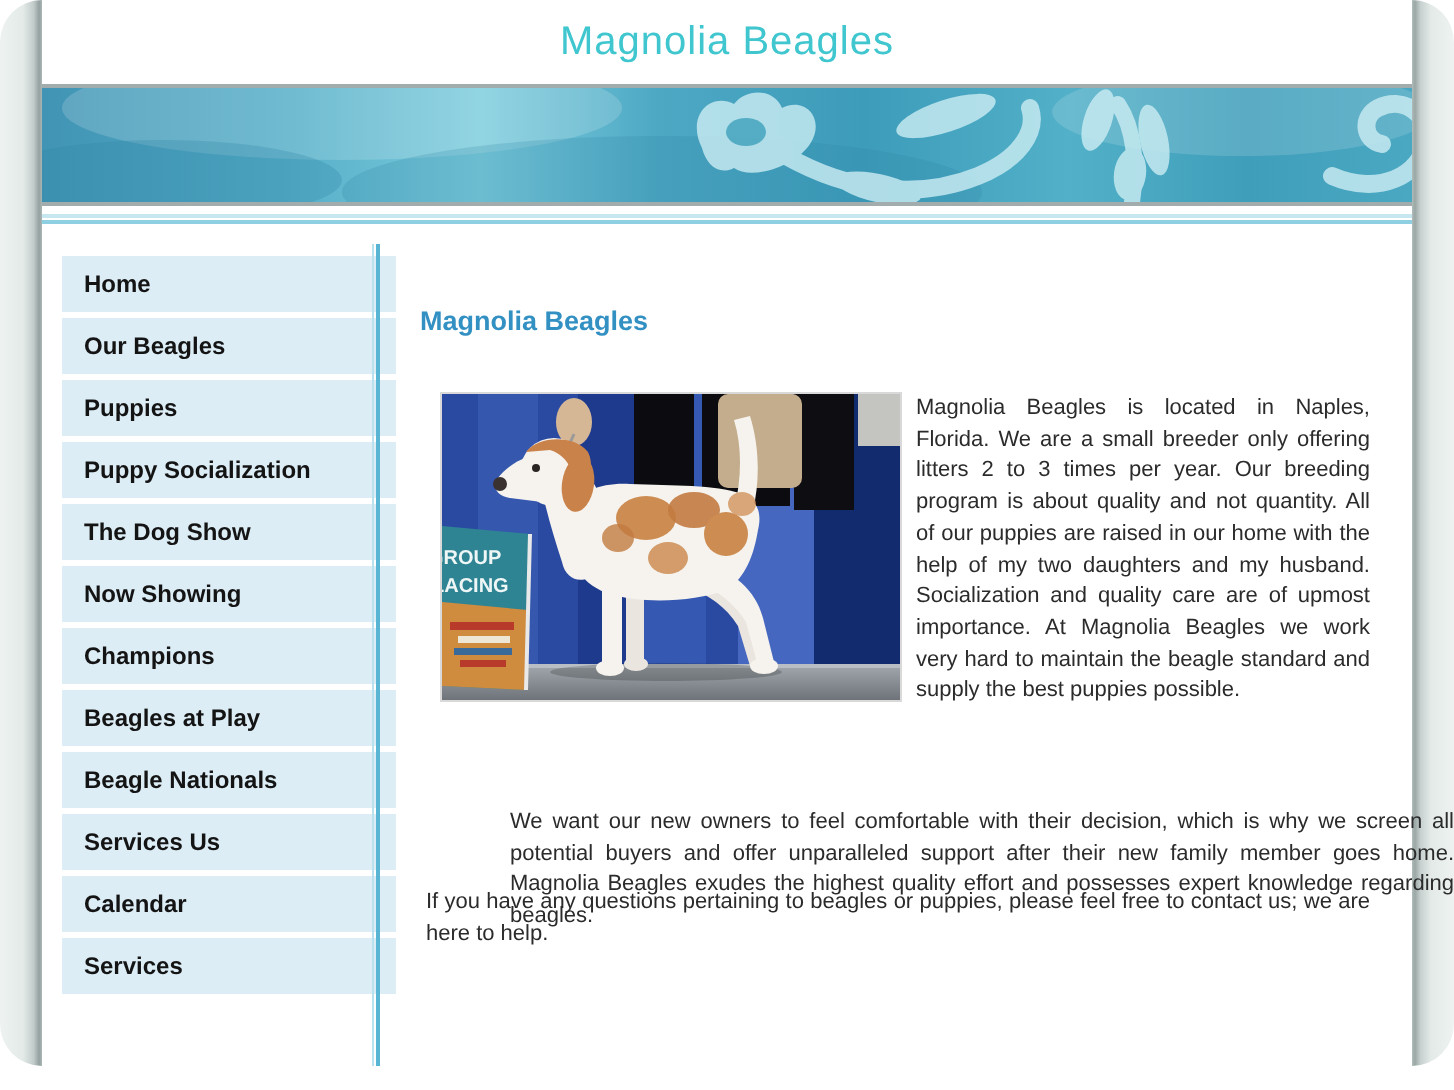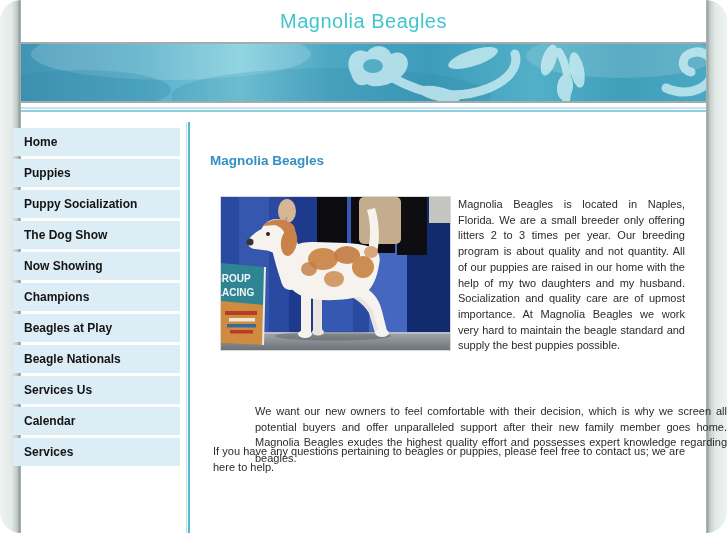--- a/index.html
+++ b/index.html
@@ -13,21 +13,21 @@
   .header{position:absolute;left:21px;top:0;width:685px;height:42px;background:#ffffff;}
   .site-title{display:block;text-align:center;line-height:42px;font-size:20px;color:#3fc6cf;letter-spacing:.5px;}
   
   .banner{position:absolute;left:21px;top:42px;width:685px;height:61px;border-top:2px solid #a2acac;
           border-bottom:2px solid #a2acac;box-sizing:border-box;background:#4aa6c2;}
   .banner svg{display:block;width:100%;height:100%;}
   
   .rule1{position:absolute;left:21px;top:107px;width:685px;height:2px;background:#c6e6f0;}
   .rule2{position:absolute;left:21px;top:110px;width:685px;height:2px;background:#8ed0e1;}
   
-  .sidebar{position:absolute;left:13px;top:128px;width:167px;margin:0;padding:0;list-style:none;}
+  .sidebar{position:absolute;left:31px;top:128px;width:167px;margin:0;padding:0;list-style:none;}
   .nav-item{height:28px;margin-bottom:3px;background:#dcedf6;color:#141414;font-size:12px;font-weight:bold;
             line-height:28px;padding-left:11px;box-sizing:border-box;cursor:pointer;}
   .vline-light{position:absolute;left:186px;top:122px;width:1px;height:423px;background:#b9e1ee;}
   .vline-dark{position:absolute;left:188px;top:122px;width:2px;height:423px;background:#58b6d4;}
   
   .content-heading{position:absolute;left:210px;top:153px;font-size:13.5px;font-weight:bold;color:#3390c2;}
   .photo-frame{position:absolute;left:220px;top:196px;width:229px;height:153px;border:1px solid #d9d9d9;
                box-sizing:content-box;background:#2a4aa2;}
   .photo-frame svg{display:block;}
   .para{position:absolute;color:#2b2b2b;font-size:11px;line-height:15.7px;text-align:justify;margin:0;}
@@ -79,20 +79,21 @@
         <path d="M645,44 C668,54 690,44 692,26 C693,12 680,4 668,10 C660,14 660,26 670,28" stroke="#c9ecf2" stroke-width="9" fill="none" stroke-linecap="round"></path>
       </g>
     </svg>
   </div>
 
   <div class="rule1"></div>
   <div class="rule2"></div>
 
   <ul class="sidebar">
     <li class="nav-item">Home</li>
+    <li class="nav-item">Our Beagles</li>
     <li class="nav-item">Puppies</li>
     <li class="nav-item">Puppy Socialization</li>
     <li class="nav-item">The Dog Show</li>
     <li class="nav-item">Now Showing</li>
     <li class="nav-item">Champions</li>
     <li class="nav-item">Beagles at Play</li>
     <li class="nav-item">Beagle Nationals</li>
     <li class="nav-item">Services Us</li>
     <li class="nav-item">Calendar</li>
     <li class="nav-item">Services</li>

